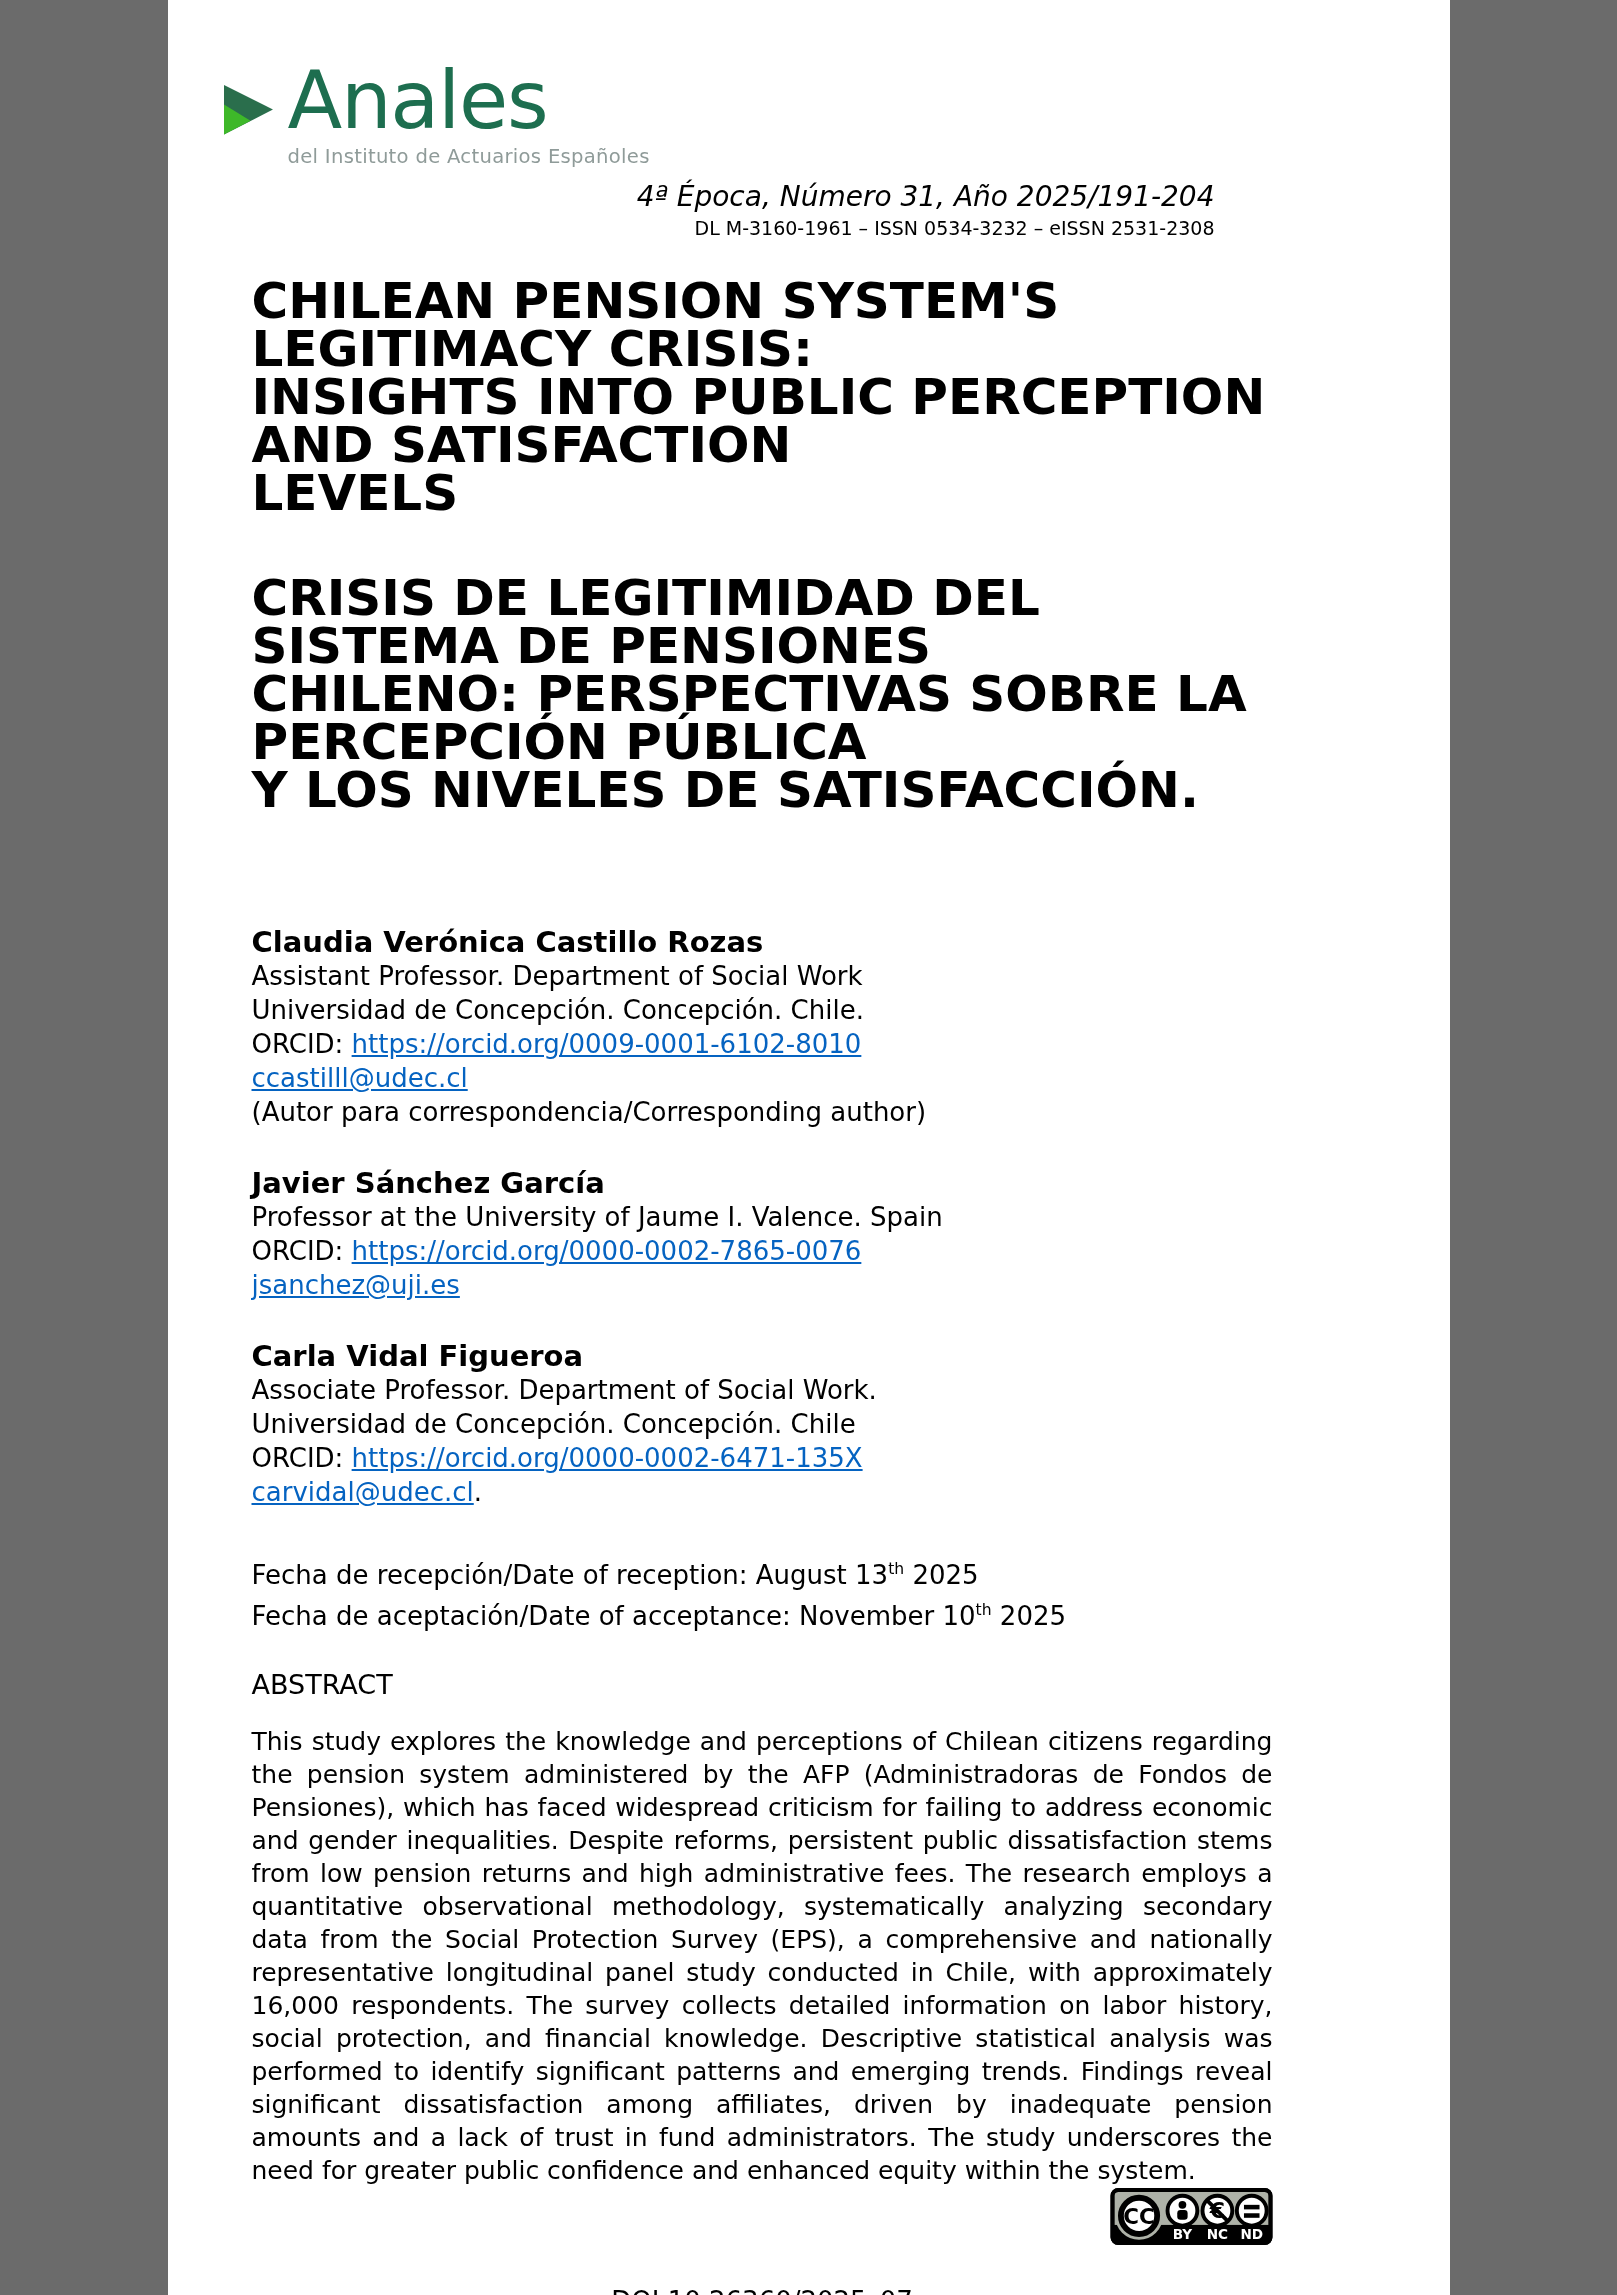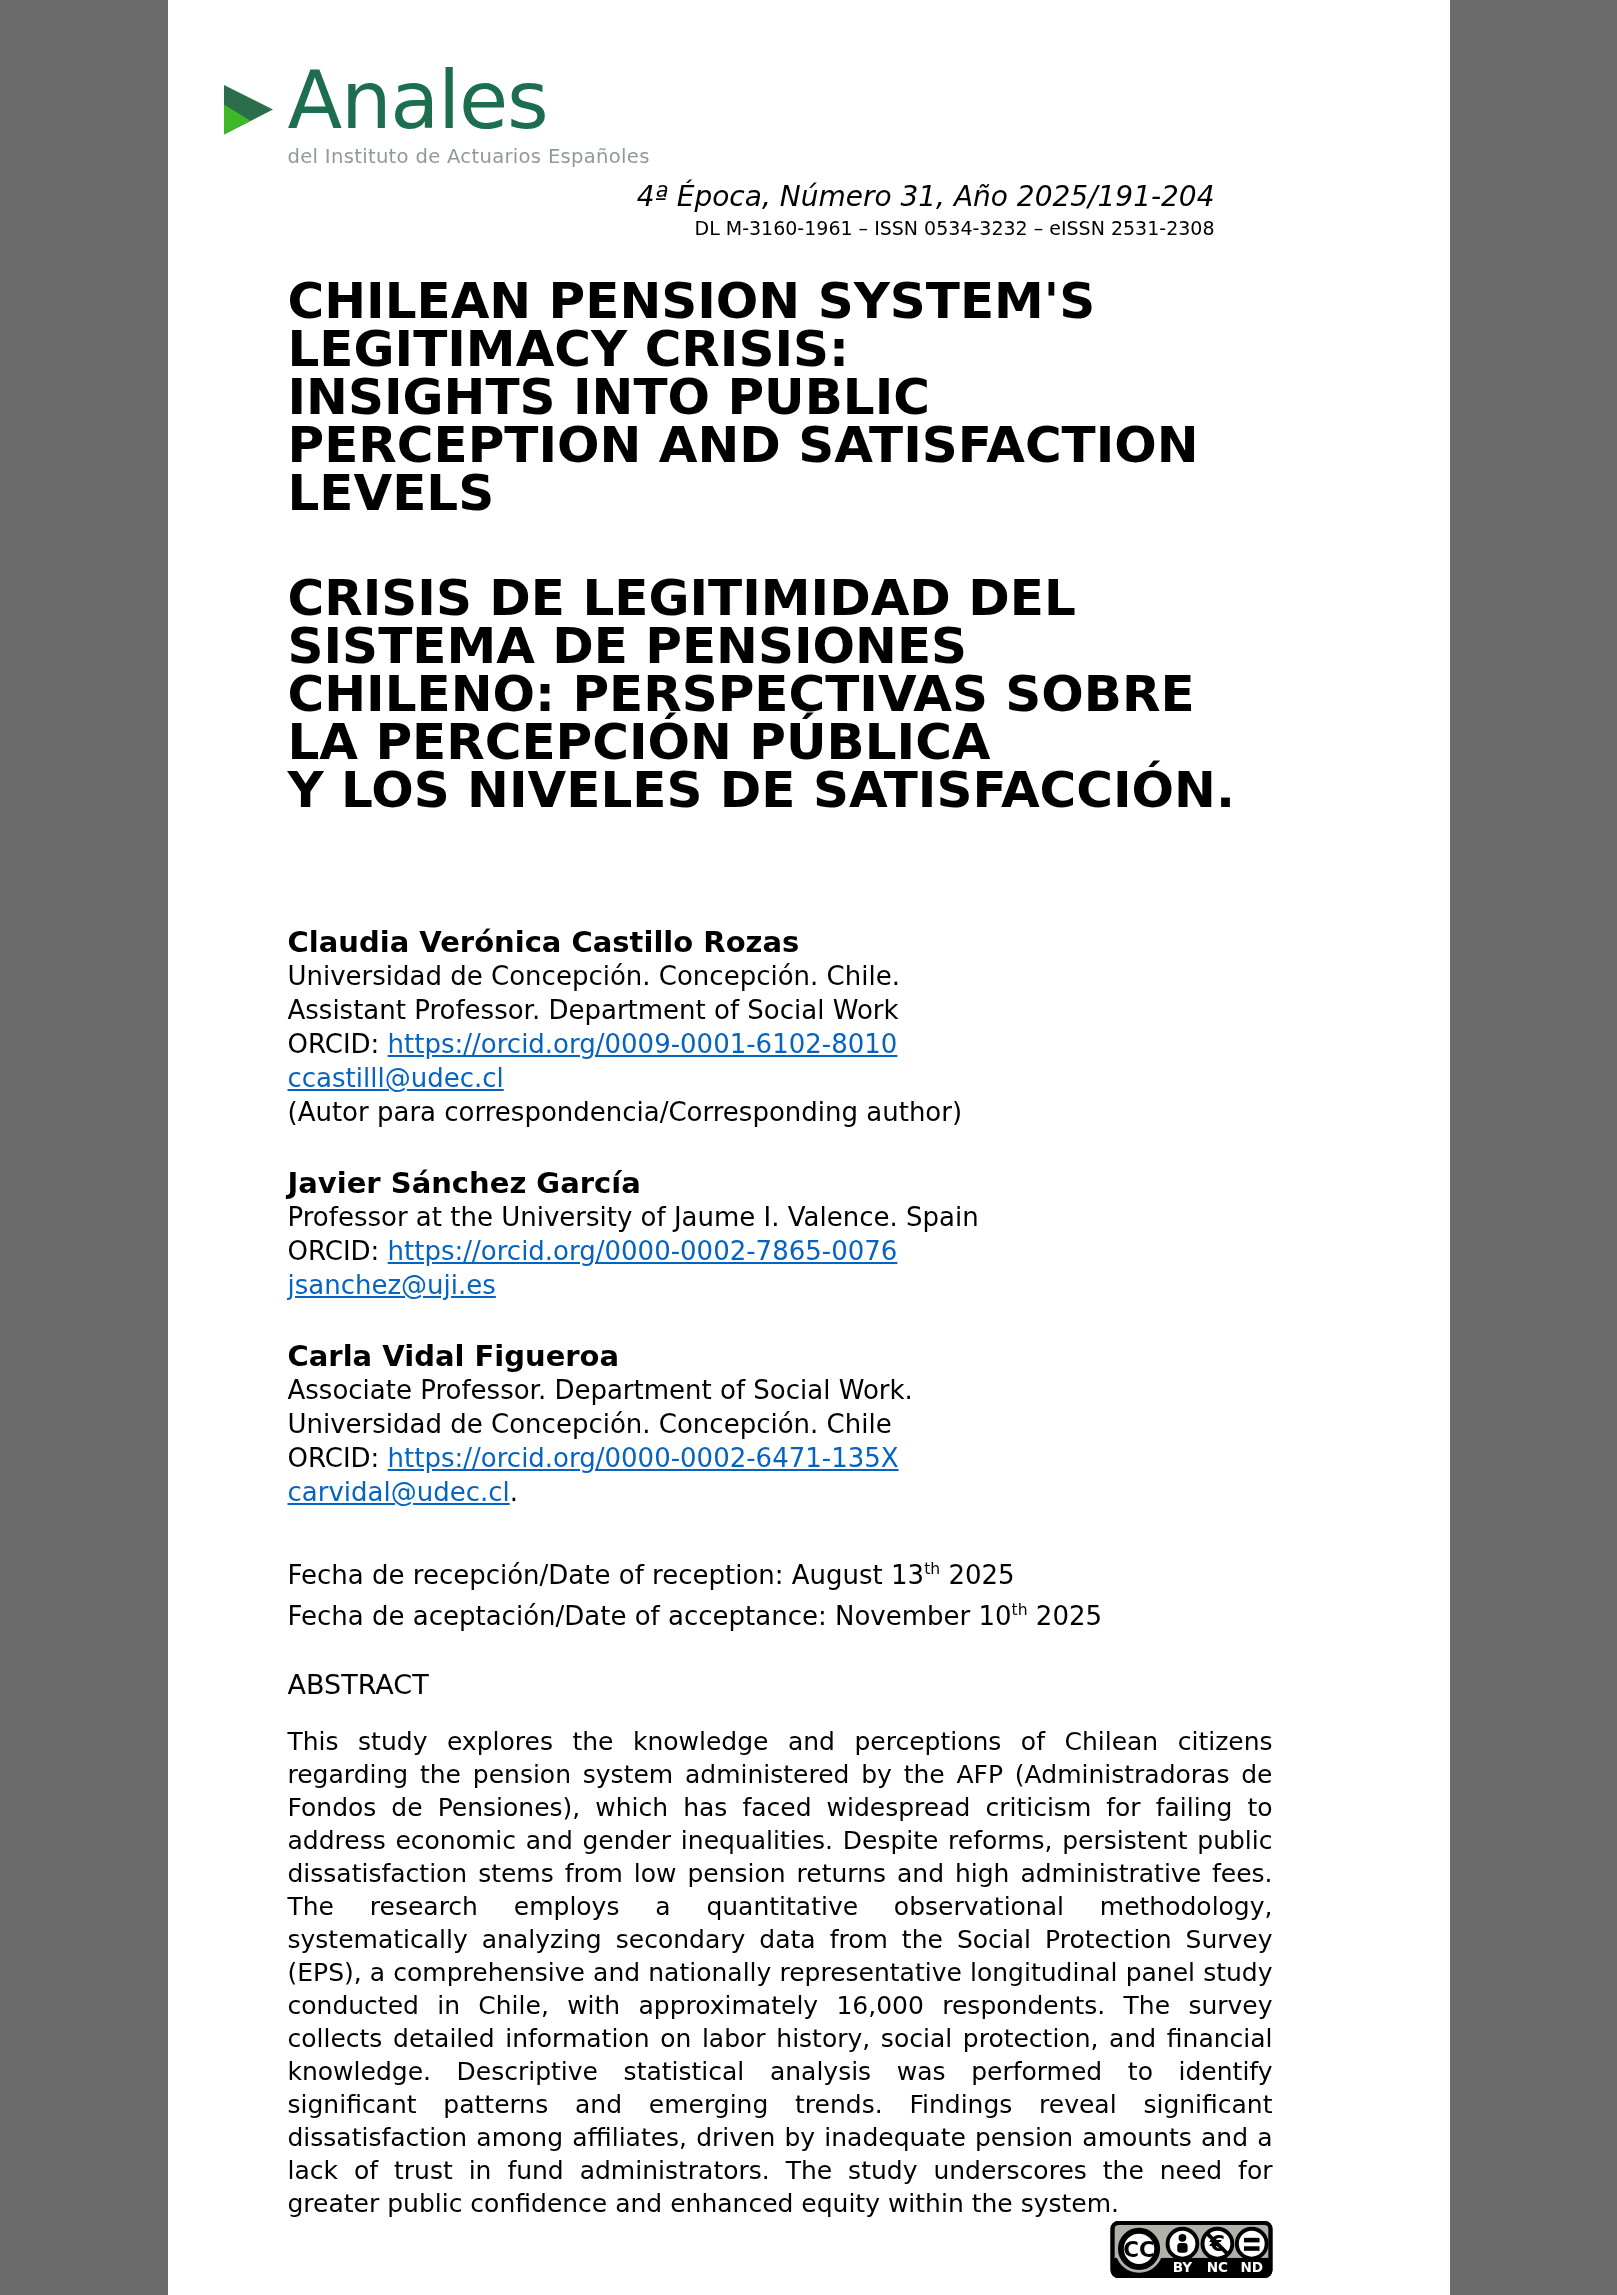--- a/index.html
+++ b/index.html
@@ -2,21 +2,21 @@
 <html style="--link-color: #0563c1;font-size:10.4px"><head>
 <meta charset="utf-8">
 <style>
   html,body { margin:0; padding:0; background:#6b6b6b; }
   .page {
     position:relative;
     width:1282px; height:2295px;
     margin:0 auto;
     background:#ffffff;
     box-sizing:border-box;
-    padding:0 177px 0 120px;
+    padding:0 177px 0 84px;
     font-family:"DejaVu Sans","Liberation Sans",sans-serif;
     color:#000;
     overflow:hidden;
   }
   h1,h2,h3,p,div { margin:0; padding:0; }
 
   
   .logo { position:absolute; left:56px; top:59px; display:flex; gap:13px; }
   .logo-arrow { margin-top:25px; flex:0 0 auto; }
   .logo-title { font-size:80px; line-height:1.06; letter-spacing:-1.3px; }
@@ -76,22 +76,22 @@
   <h1 class="title-en">CHILEAN PENSION SYSTEM'S LEGITIMACY CRISIS:
 INSIGHTS INTO PUBLIC PERCEPTION AND SATISFACTION
 LEVELS</h1>
   <h2 class="title-es">CRISIS DE LEGITIMIDAD DEL SISTEMA DE PENSIONES
 CHILENO: PERSPECTIVAS SOBRE LA PERCEPCIÓN PÚBLICA
 Y LOS NIVELES DE SATISFACCIÓN.</h2>
 
   <section class="authors" id="authors">
       <div class="author">
         <div class="author-name">Claudia Verónica Castillo Rozas</div>
+        <div class="author-line">Assistant Professor. Department of Social Work</div>
         <div class="author-line">Universidad de Concepción. Concepción. Chile.</div>
-        <div class="author-line">Assistant Professor. Department of Social Work</div>
         <div class="author-line"><span>ORCID: </span><a class="doc-link" href="#">https://orcid.org/0009-0001-6102-8010</a></div>
         <div class="author-line"><a class="doc-link" href="#">ccastilll@udec.cl</a></div>
         <div class="author-line">(Autor para correspondencia/Corresponding author)</div>
       </div>
       <div class="author">
         <div class="author-name">Javier Sánchez García</div>
         <div class="author-line">Professor at the University of Jaume I. Valence. Spain</div>
         <div class="author-line"><span>ORCID: </span><a class="doc-link" href="#">https://orcid.org/0000-0002-7865-0076</a></div>
         <div class="author-line"><a class="doc-link" href="#">jsanchez@uji.es</a></div>
       </div>

